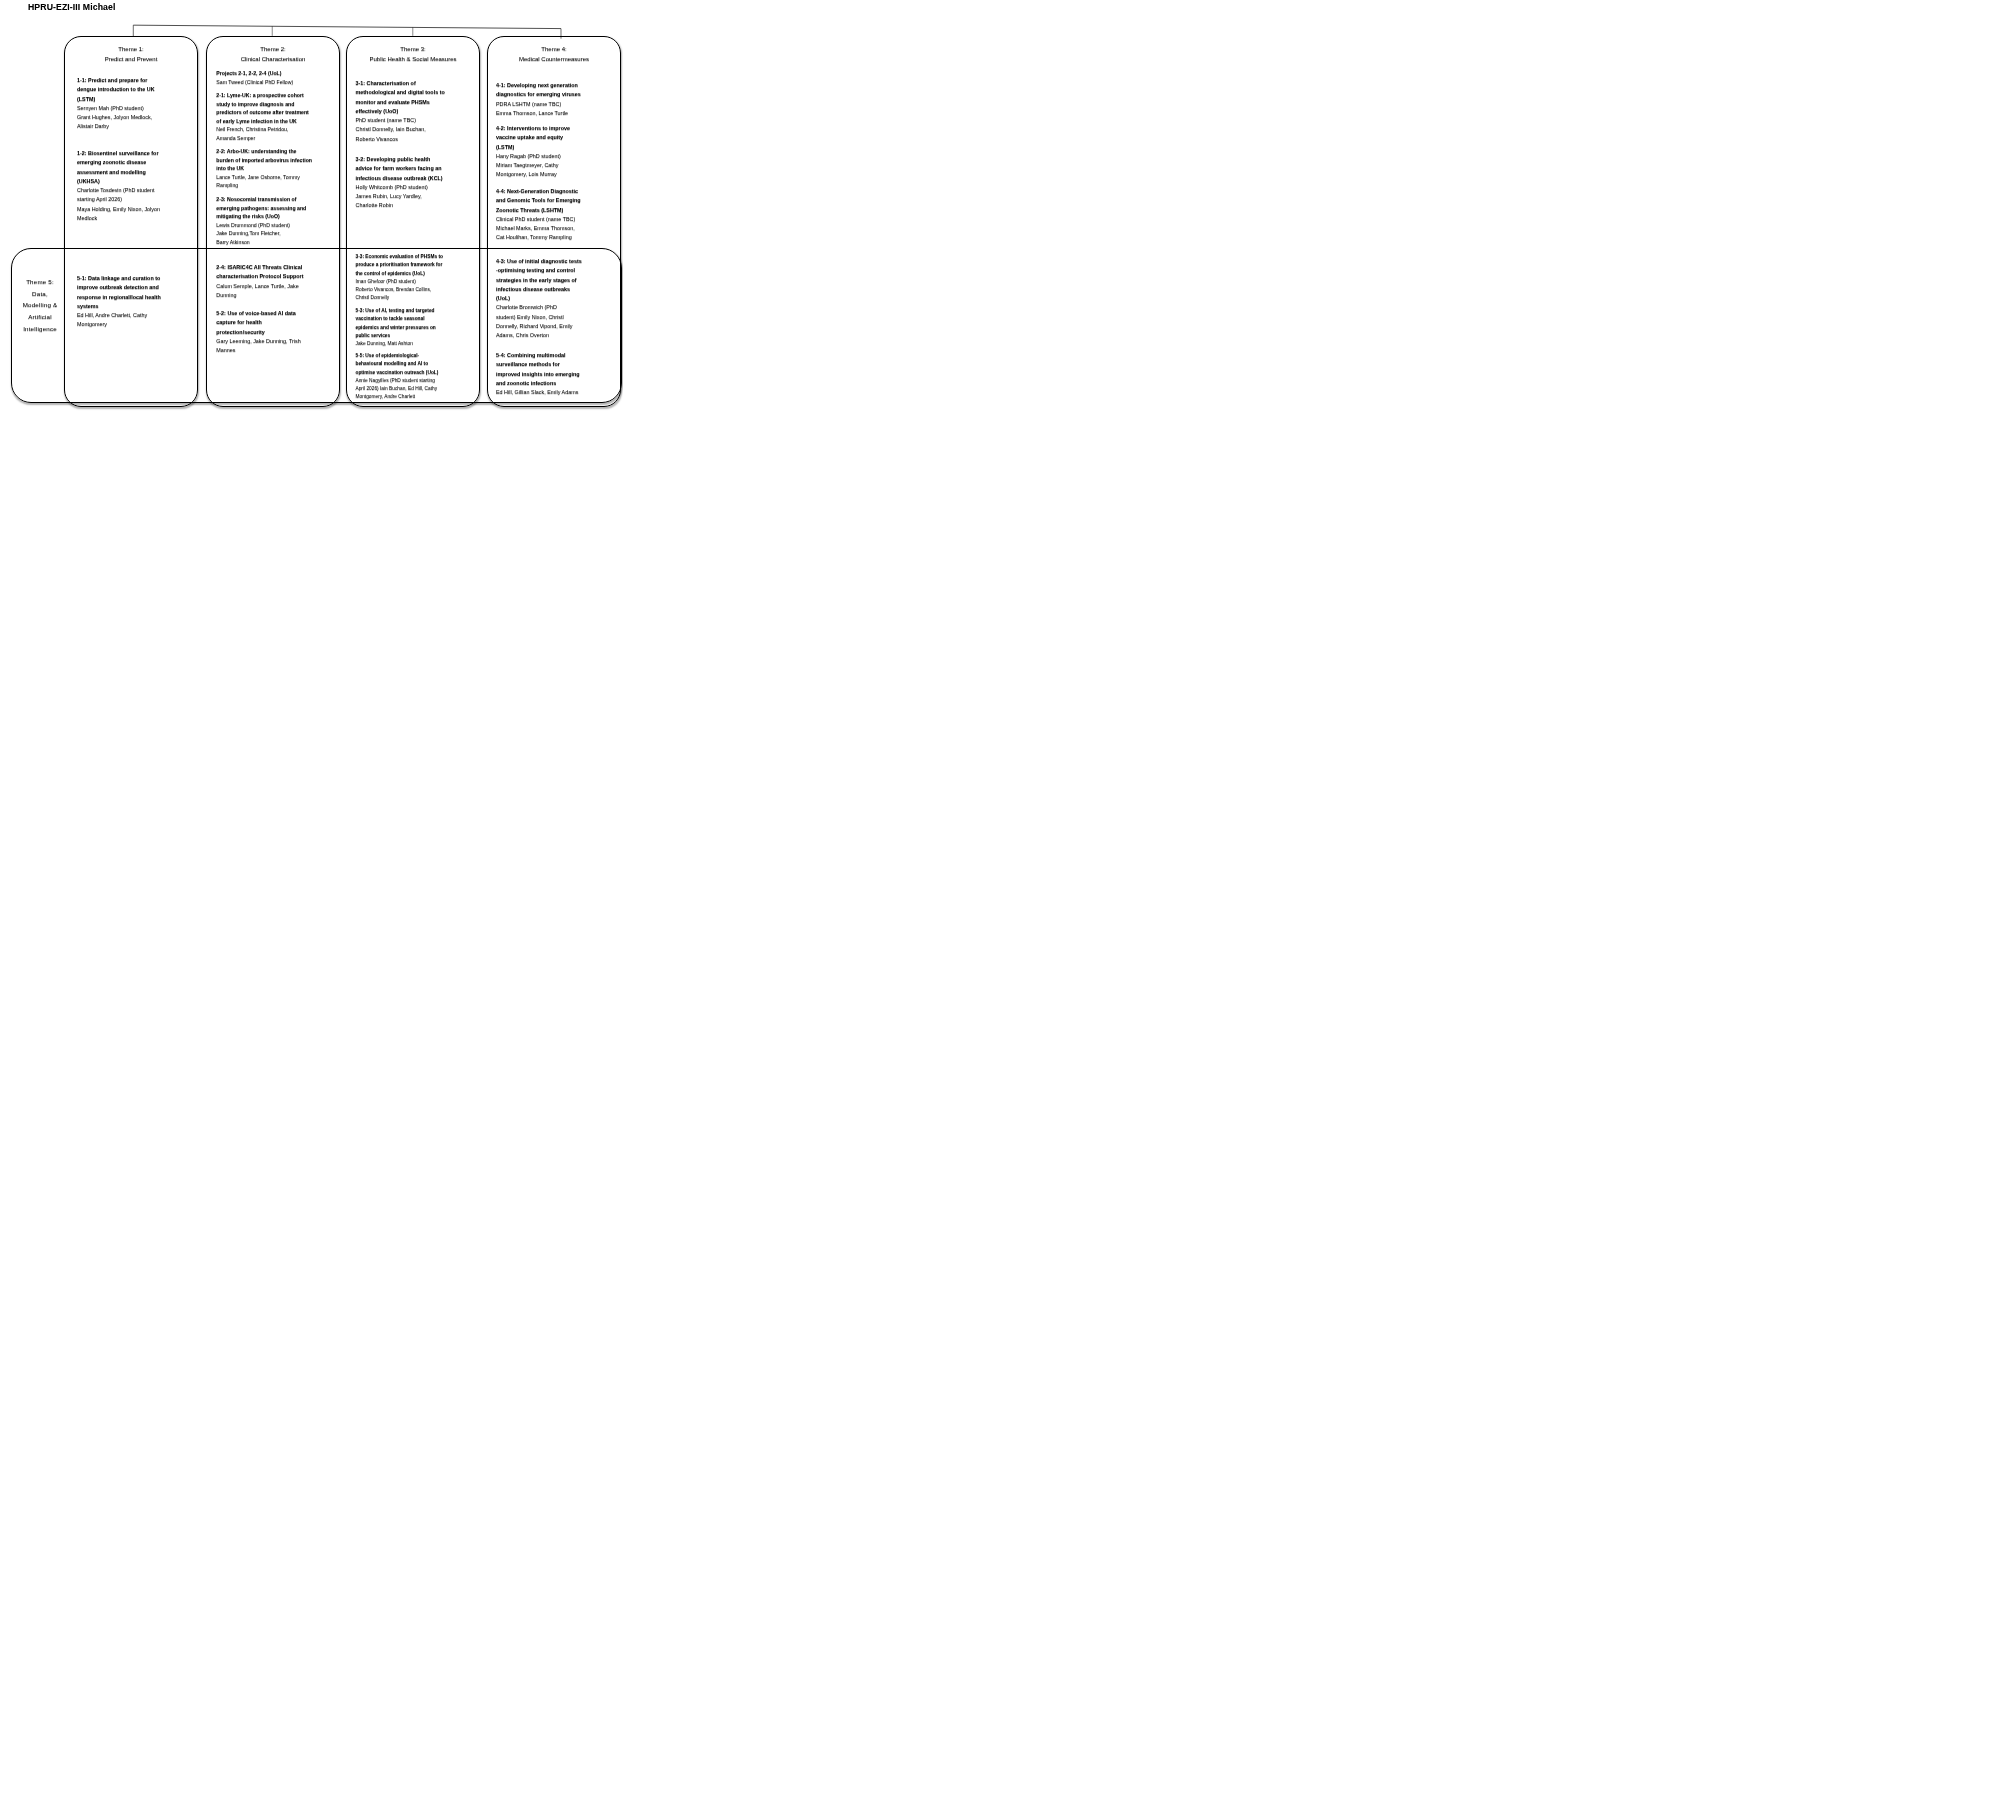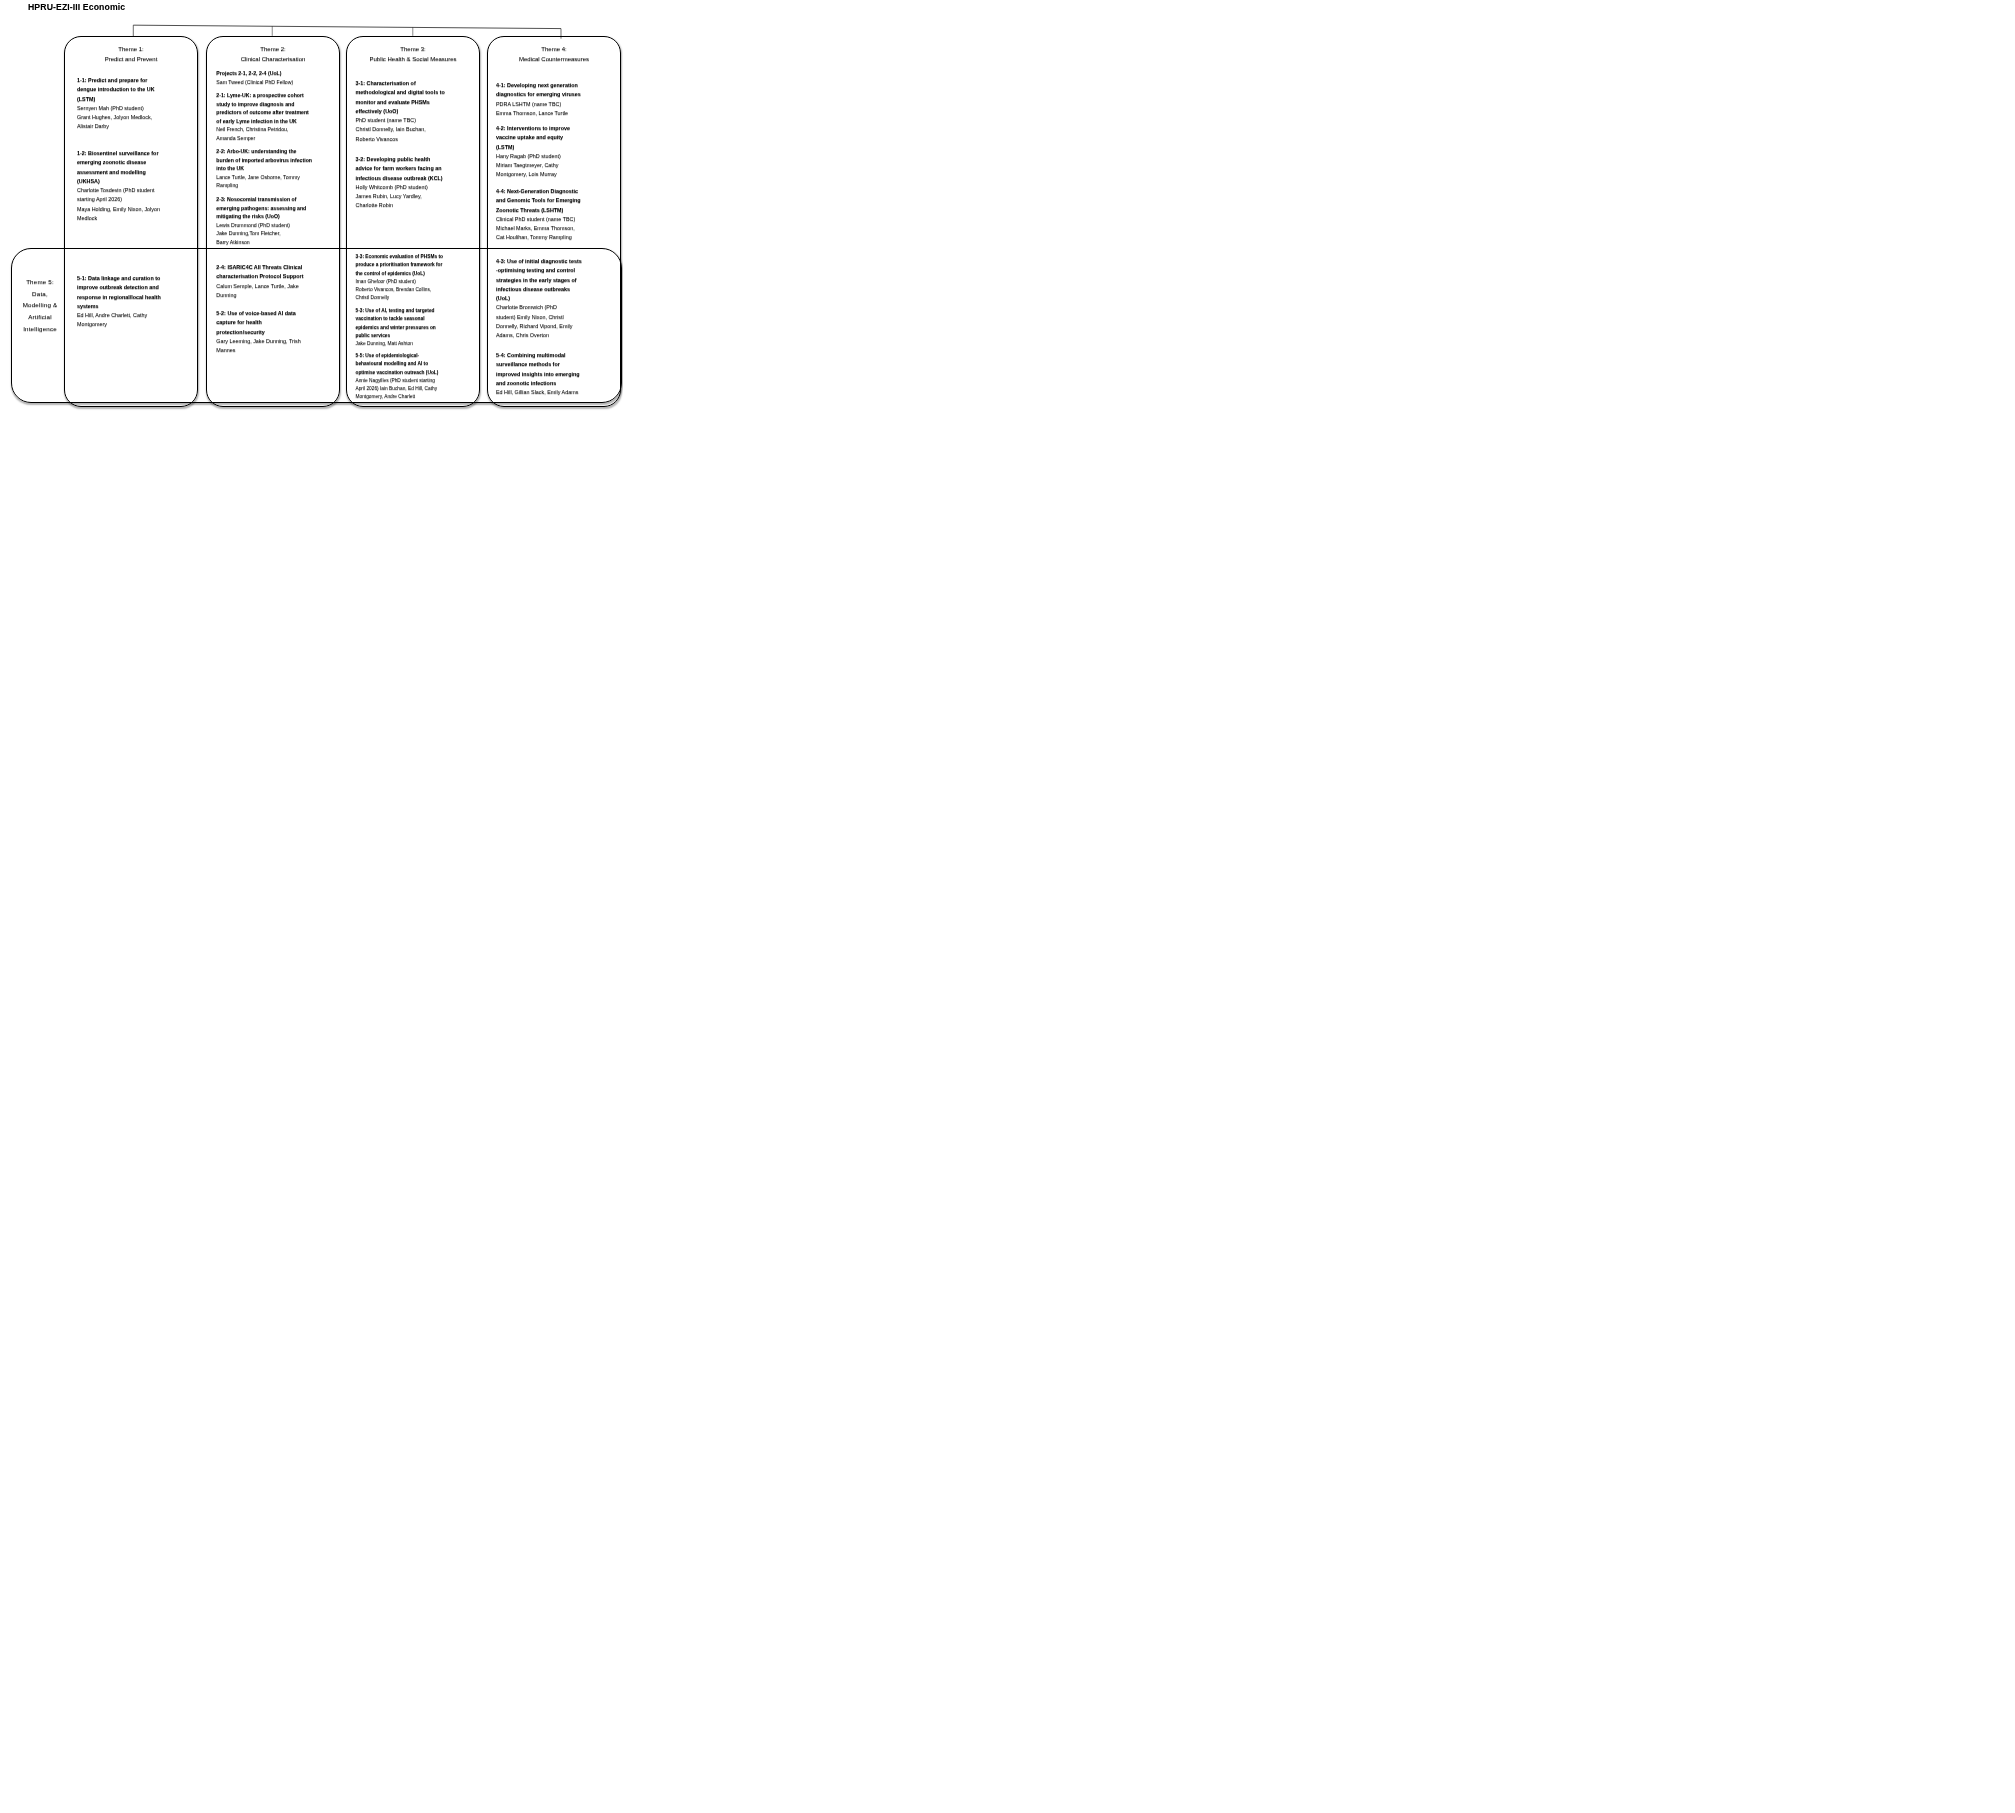--- a/index.html
+++ b/index.html
@@ -52,21 +52,21 @@
   .lh21{font-size:5.2px;line-height:8.5px;}
   .sm{font-size:4.8px;line-height:8.3px;}
   .ptitle{font-weight:bold;text-shadow:0 0.6px 0.6px rgba(0,0,0,.30);}
   .ppeople{font-weight:normal;text-shadow:0 0.5px 0.5px rgba(0,0,0,.22);}
 </style>
 </head>
 <body>
 
 <div id="stage">
 
-  <div id="page-title">HPRU-EZI-III Economic</div>
+  <div id="page-title">HPRU-EZI-III Michael</div>
 
   <svg class="bracket" width="623" height="414" viewBox="0 0 1545 1028">
     <path d="M330,62.5 L1392,71" stroke="#0c0c0c" stroke-width="1.8" fill="none"></path>
     <path d="M330,62.5 L330,90" stroke="#0c0c0c" stroke-width="1.5" fill="none"></path>
     <path d="M675,65.2 L675,89" stroke="#0c0c0c" stroke-width="1.2" fill="none"></path>
     <path d="M1024,68 L1024,89" stroke="#0c0c0c" stroke-width="1.2" fill="none"></path>
     <path d="M1392,71 L1392,96" stroke="#0c0c0c" stroke-width="1.5" fill="none"></path>
   </svg>
 
   <div class="theme-box c1" style="left:64px;width:134px;">

